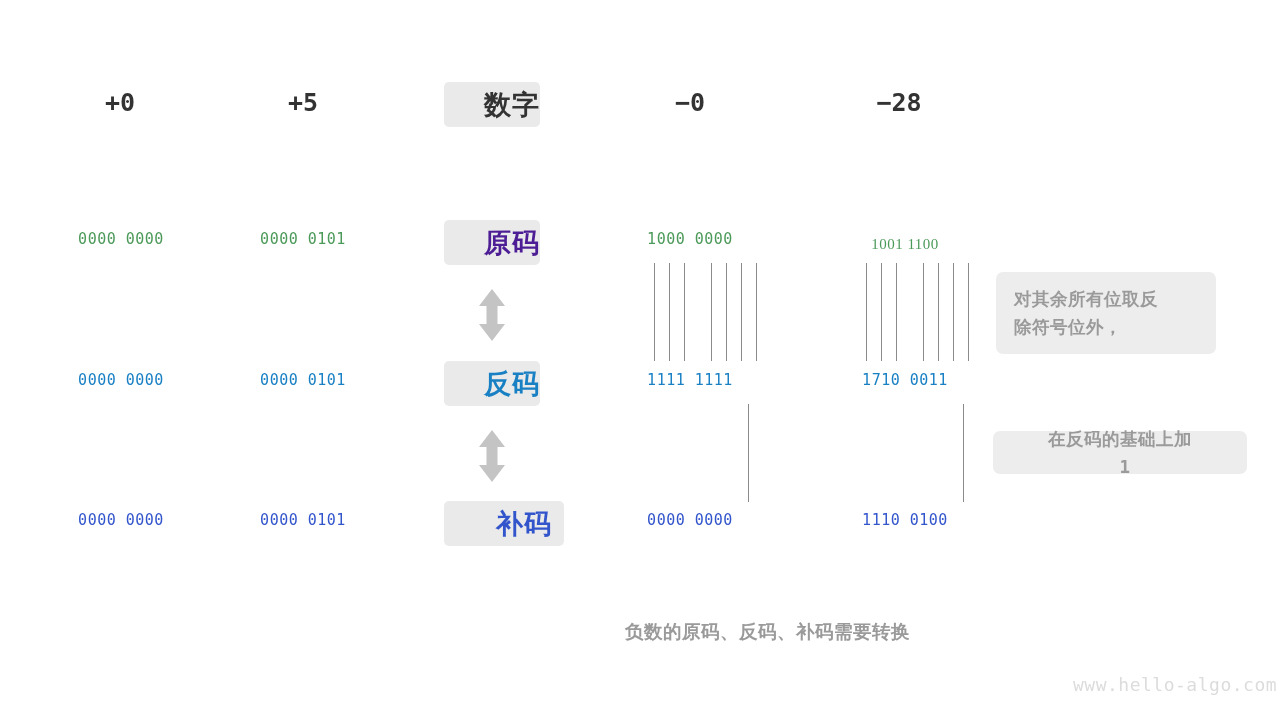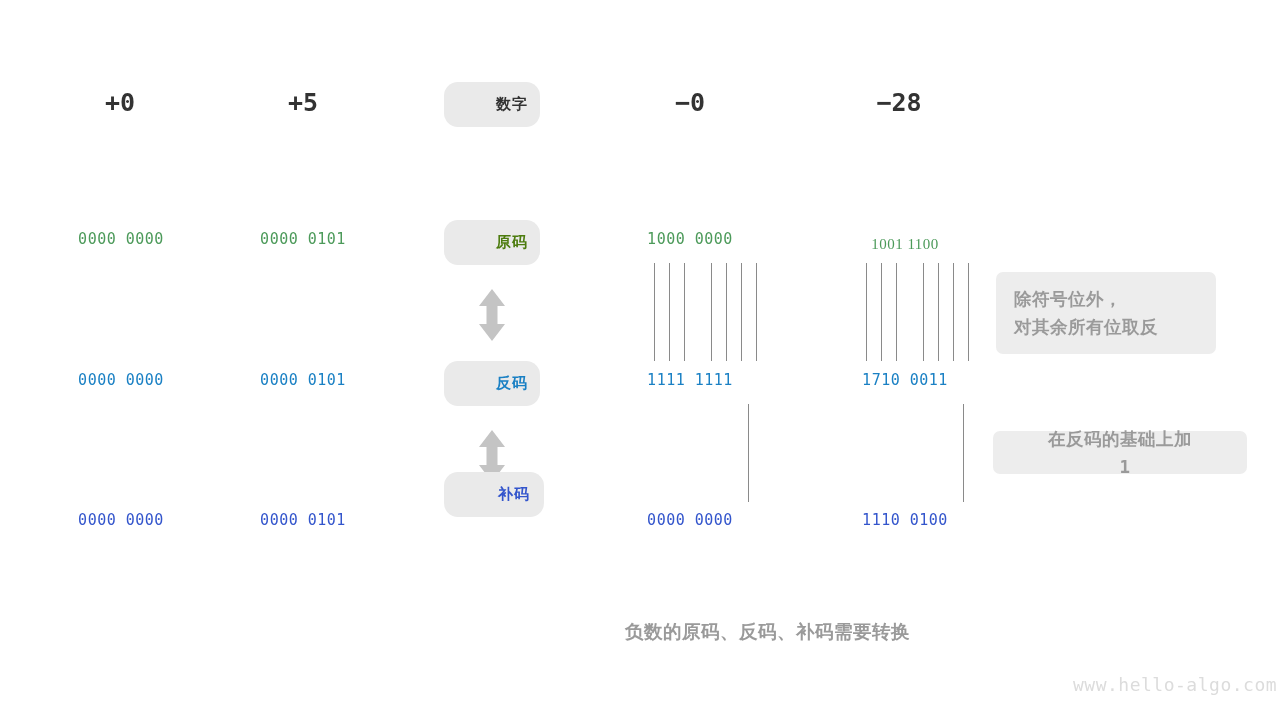--- a/index.html
+++ b/index.html
@@ -16,30 +16,30 @@
   
   .num-label{
     font-family:"DejaVu Sans Mono","Liberation Mono",monospace;
     font-size:25px;font-weight:bold;color:#333333;
     text-align:center;white-space:nowrap;
     letter-spacing:0px;
   }
 
   
   .badge{
-    background:#EAEAEA;border-radius:14px;
+    background:#EAEAEA;border-radius:5px;
     display:flex;align-items:center;justify-content:center;
-    font-size:15px;font-weight:bold;
+    font-size:27px;font-weight:bold;
     font-family:"DejaVu Sans","Liberation Sans",sans-serif;
     letter-spacing:1px;
     box-sizing:border-box;
     padding-left:40px;
   }
   .badge-num{color:#333333;}
-  .badge-yuan{color:#4d7c0f;}
+  .badge-yuan{color:#4c1d95;}
   .badge-fan{color:#1A80C4;}
   .badge-bu{color:#3355CC;}
 
   
   .bits{
     font-family:"DejaVu Sans Mono","Liberation Mono",monospace;
     font-size:15px;font-weight:normal;
     white-space:pre;text-align:center;
     letter-spacing:0.5px;
   }
@@ -145,29 +145,29 @@
   <div class="abs" style="left:474px;top:428px;">
     <svg class="dbl-arrow" viewBox="0 0 36 56" xmlns="http://www.w3.org/2000/svg">
       <path d="M18 2 L31 19 L23.5 19 L23.5 37 L31 37 L18 54 L5 37 L12.5 37 L12.5 19 L5 19 Z" fill="#C4C4C4"></path>
     </svg>
   </div>
 
   <div class="abs bits c-indigo" style="left:41px;top:511px;width:160px;">0000 0000</div>
 
   <div class="abs bits c-indigo" style="left:223px;top:511px;width:160px;">0000 0101</div>
 
-  <div class="abs badge badge-bu" style="left:444px;top:472px;width:100px;height:45px;">补码</div>
+  <div class="abs badge badge-bu" style="left:444px;top:501px;width:120px;height:45px;">补码</div>
 
   <div class="abs bits c-indigo" style="left:610px;top:511px;width:160px;">0000 0000</div>
 
   <div class="abs bits c-indigo" style="left:825px;top:511px;width:160px;">1110 0100</div>
 
   <div class="abs note" style="left:996px;top:272px;width:220px;height:82px;">
+    <span>对其余所有位取反</span>
     <span>除符号位外，</span>
-    <span>对其余所有位取反</span>
   </div>
 
   <div class="abs note" style="left:993px;top:431px;width:254px;height:43px;flex-direction:column;align-items:center;">
     <span>在反码的基础上加</span>
     <span class="mono1" style="margin-left:10px;">1</span>
   </div>
 
 
   <div class="abs caption" style="left:625px;top:619px;">负数的原码、反码、补码需要转换</div>
 

